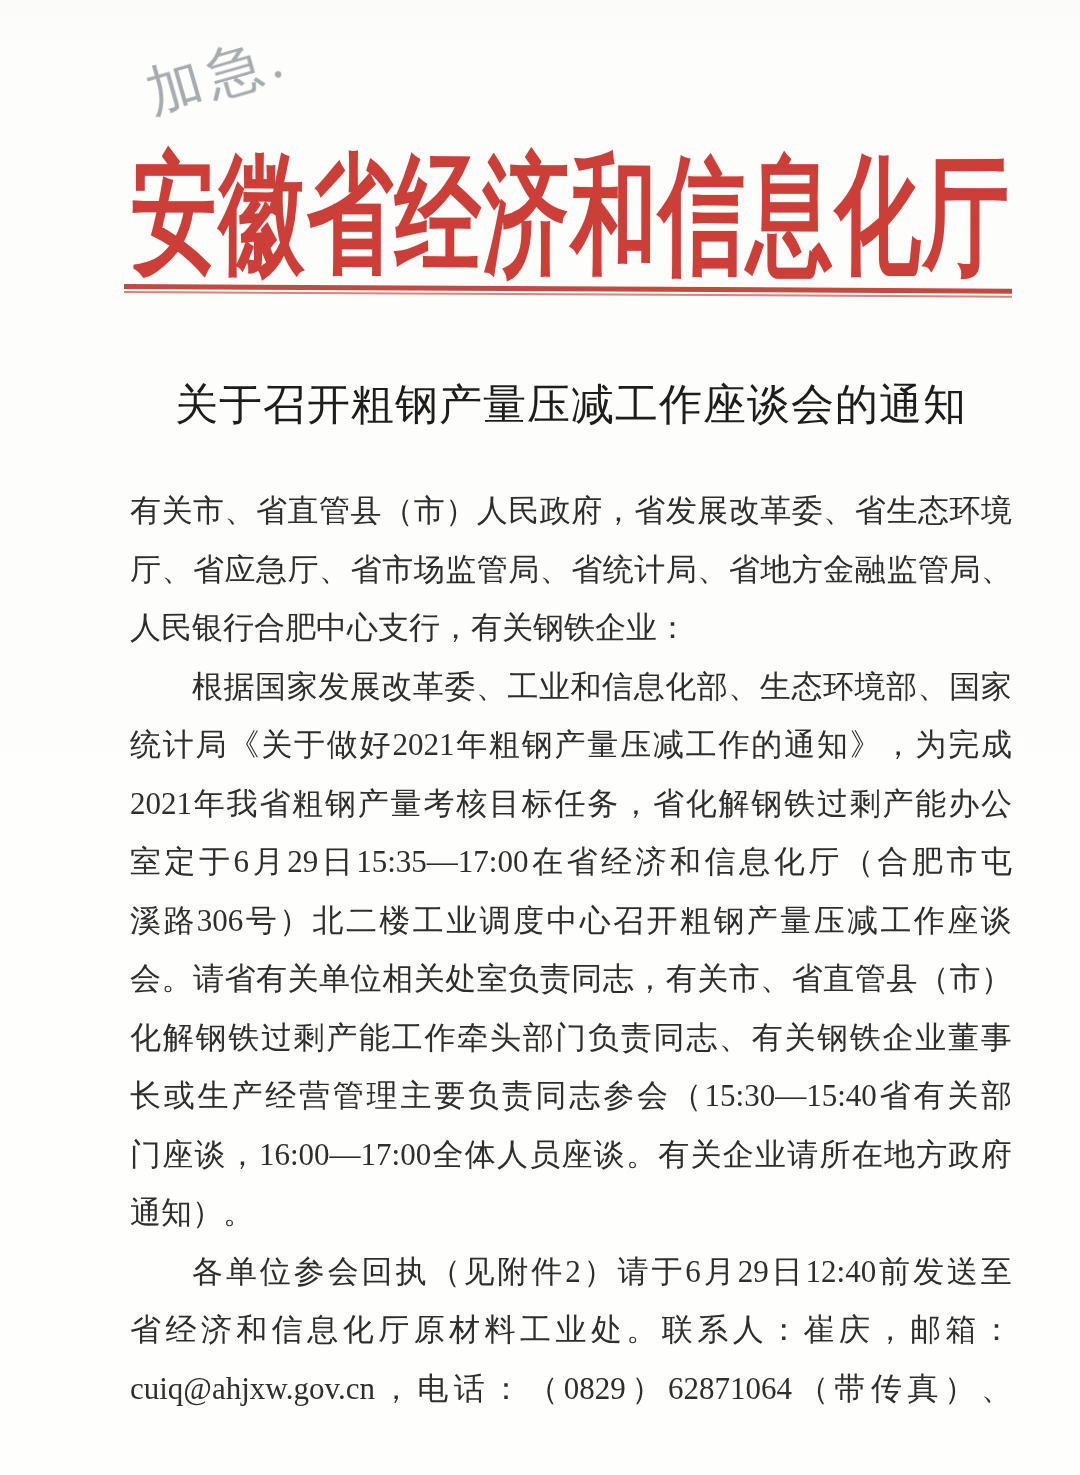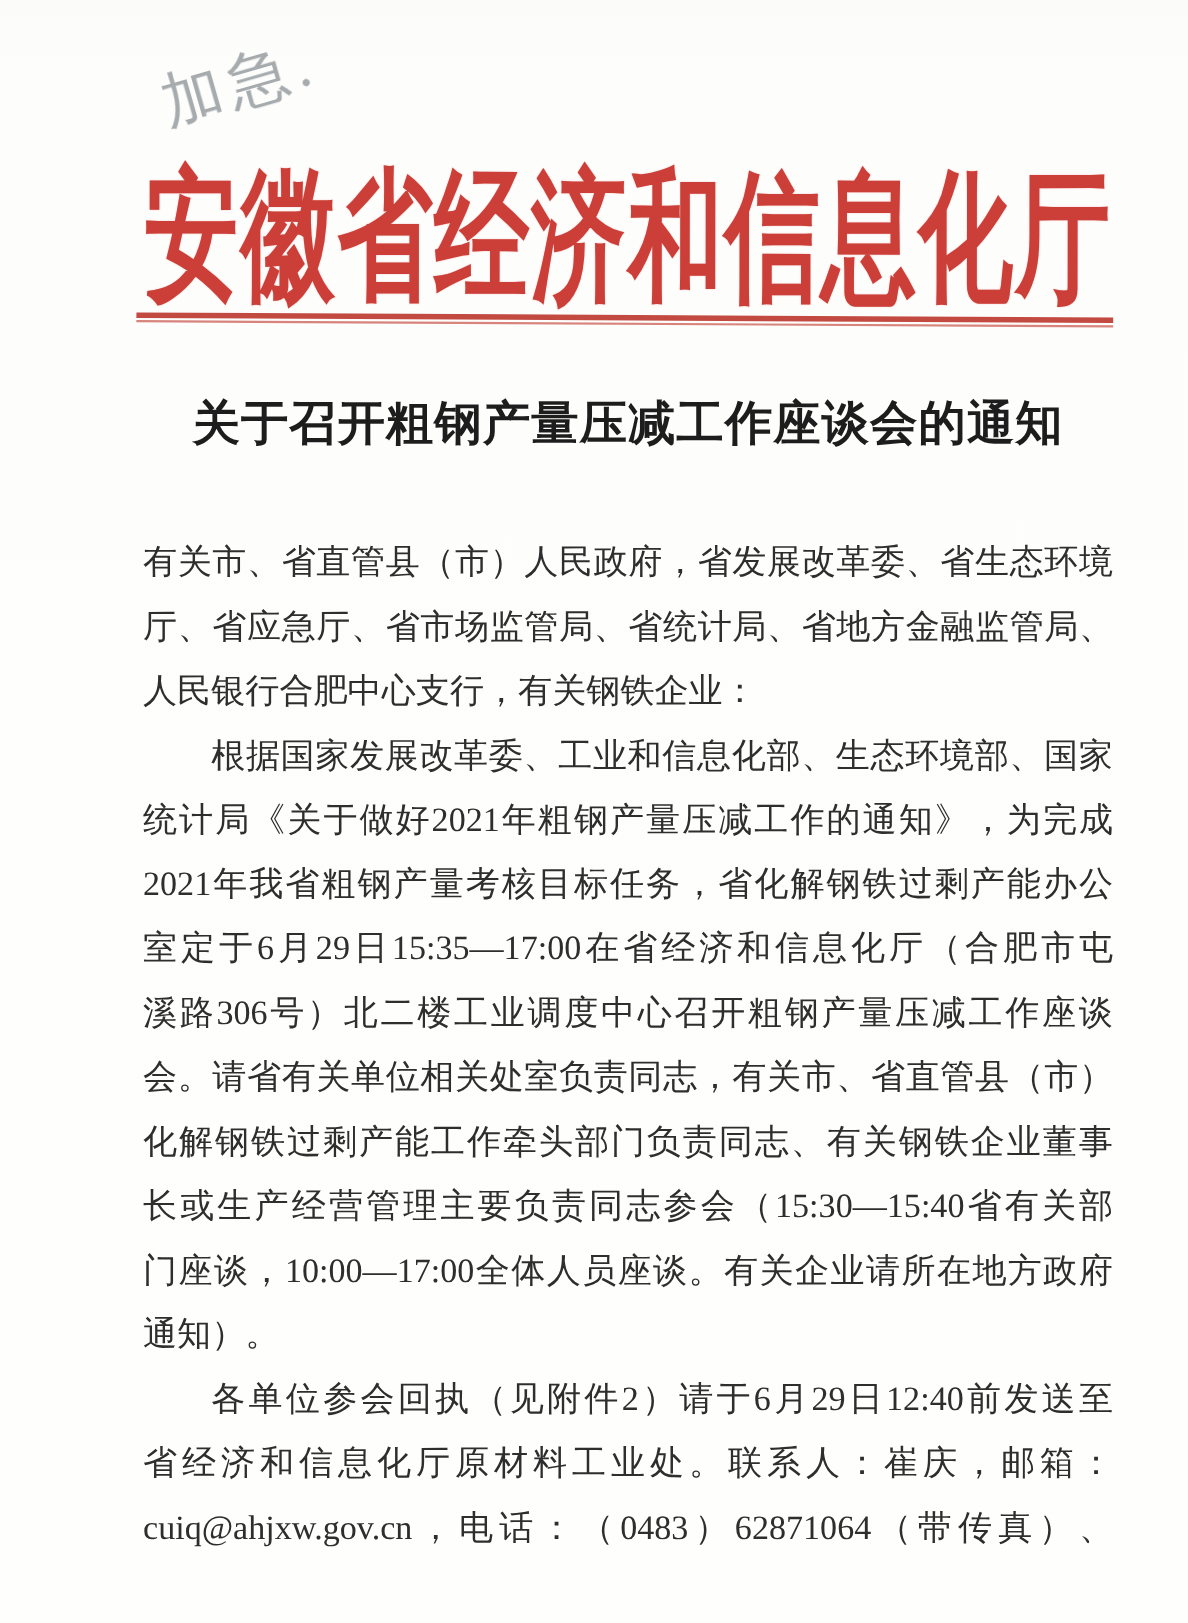--- a/index.html
+++ b/index.html
@@ -59,25 +59,25 @@
     transform-origin: left center;
   }
   .divider-thick { height: 5px; background: #c24a40; }
   .divider-gap   { height: 2px; }
   .divider-thin  { height: 2px; background: #d8837b; }
 
   
   .doc-title {
     position: absolute;
     left: 130px;
-    top: 356px;
+    top: 376px;
     width: 882px;
     text-align: center;
     font-size: 43px;
-    font-weight: bold;
+    font-weight: normal;
     color: #1d1d1d;
     letter-spacing: 1px;
     white-space: nowrap;
   }
 
   
   .body-text {
     position: absolute;
     left: 130px;
     top: 482px;
@@ -403,21 +403,21 @@
         <span>省</span>
         <span>有</span>
         <span>关</span>
         <span>部</span>
       </div>
       <div class="line just">
         <span>门</span>
         <span>座</span>
         <span>谈</span>
         <span>，</span>
-        <span>10:00—17:00</span>
+        <span>16:00—17:00</span>
         <span>全</span>
         <span>体</span>
         <span>人</span>
         <span>员</span>
         <span>座</span>
         <span>谈</span>
         <span>。</span>
         <span>有</span>
         <span>关</span>
         <span>企</span>
@@ -484,21 +484,21 @@
         <span>箱</span>
         <span>：</span>
       </div>
       <div class="line just">
         <span>cuiq@ahjxw.gov.cn</span>
         <span>，</span>
         <span>电</span>
         <span>话</span>
         <span>：</span>
         <span>（</span>
-        <span>0483</span>
+        <span>0829</span>
         <span>）</span>
         <span>62871064</span>
         <span>（</span>
         <span>带</span>
         <span>传</span>
         <span>真</span>
         <span>）</span>
         <span>、</span>
       </div>
     </div>

